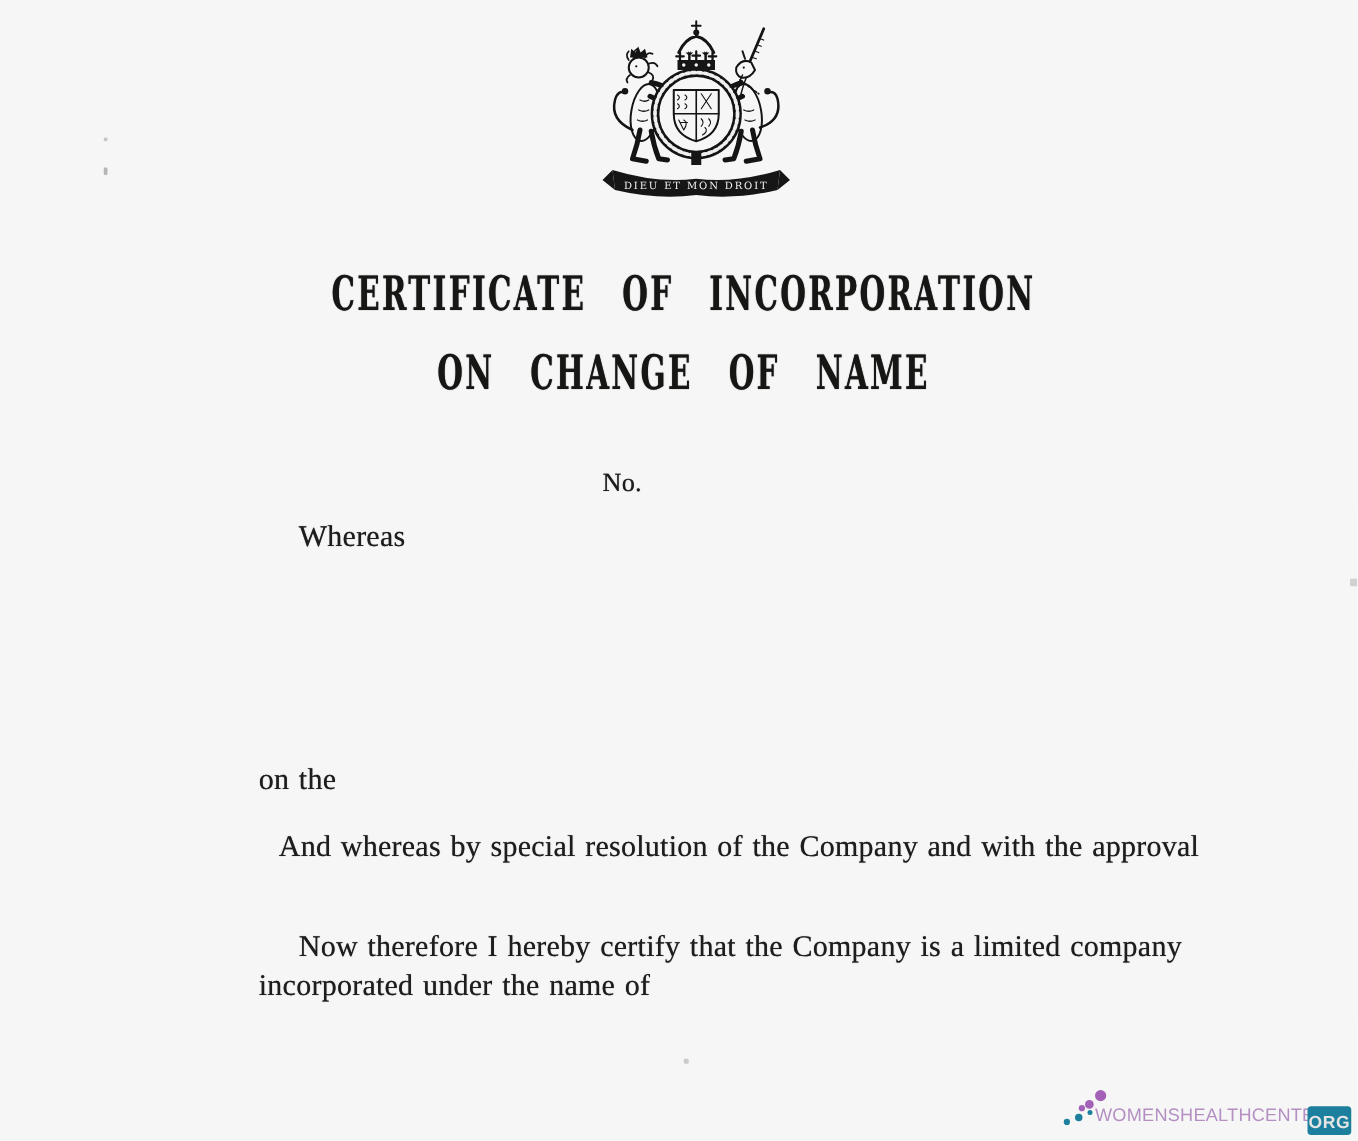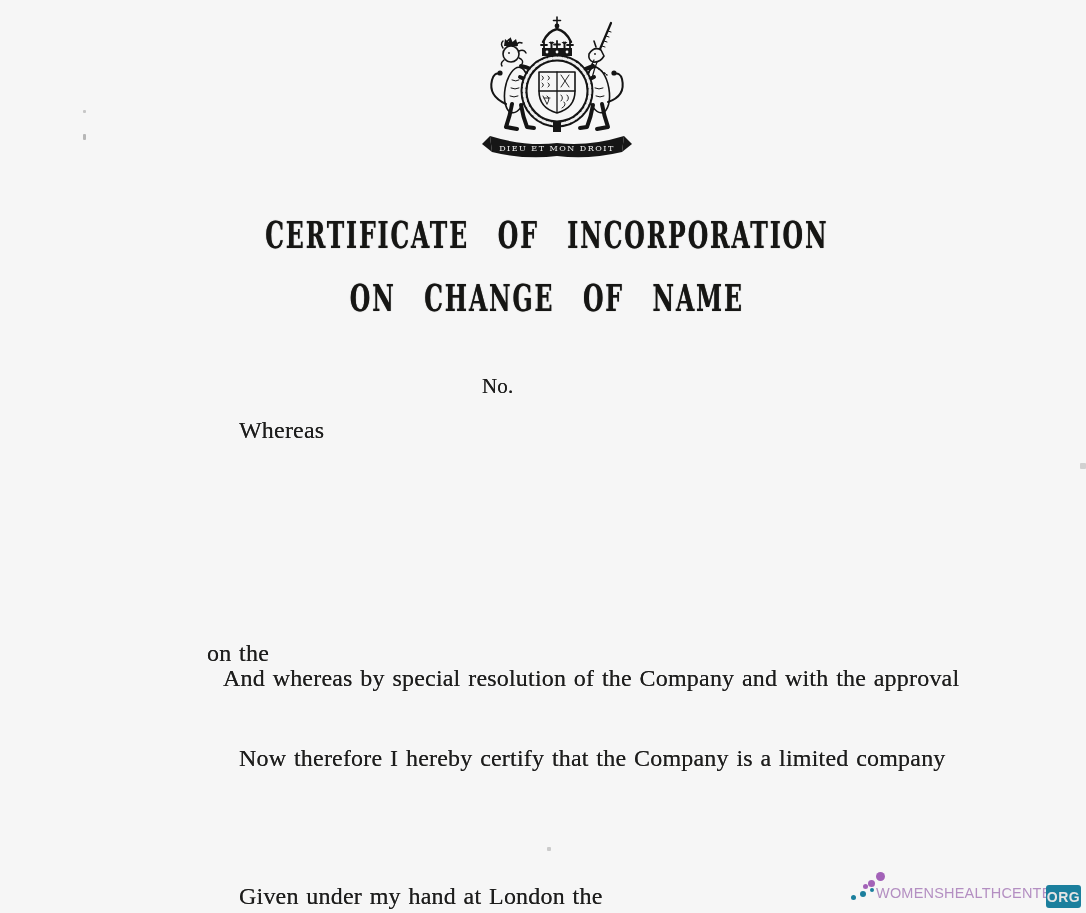--- a/index.html
+++ b/index.html
@@ -21,21 +21,21 @@
     text-shadow:0 0 1px rgba(10,10,10,.75);white-space:nowrap;}
   .title1{top:214px;}
   .title2{top:277px;}
   
   .bodyline{position:absolute;font-size:24px;line-height:24px;white-space:nowrap;
     letter-spacing:.2px;word-spacing:1.5px;color:#1d1d1c;
     text-shadow:0 0 .6px rgba(25,25,25,.8);}
   .no-label{left:482px;top:374px;font-size:21px;}
   .whereas{left:239px;top:418px;}
   .was-line{left:207px;top:538px;}
-  .on-the{left:207px;top:641px;text-align:right;}
+  .on-the{left:207px;top:612px;text-align:right;}
   .paraA1{left:223px;top:666px;}
   .paraA2{left:207px;top:699px;}
   .paraB1{left:239px;top:746px;}
   .paraB2{left:207px;top:777px;}
   .given{left:239px;top:884px;}
   
   .speck{position:absolute;background:#8d8d8d;border-radius:1px;}
   .speck.s1{left:83px;top:110px;width:3px;height:3px;opacity:.45;}
   .speck.s2{left:83px;top:134px;width:3px;height:6px;opacity:.6;}
   .speck.s3{left:547px;top:847px;width:4px;height:4px;opacity:.4;}
@@ -127,21 +127,21 @@
   </div>
 
   <div class="title-block title1">CERTIFICATE OF INCORPORATION</div>
   <div class="title-block title2">ON CHANGE OF NAME</div>
 
   <div class="bodyline no-label">No.</div>
   <div class="bodyline whereas">Whereas</div>
   <div class="bodyline on-the">on the</div>
   <div class="bodyline paraA1">And whereas by special resolution of the Company and with the approval</div>
   <div class="bodyline paraB1">Now therefore I hereby certify that the Company is a limited company</div>
-  <div class="bodyline given">Given under my hand at London the</div>
+  <div class="bodyline paraB2">incorporated under the name of</div>
 
   <div class="speck s1"></div>
   <div class="speck s2"></div>
   <div class="speck s3"></div>
   <div class="speck s4"></div>
 
   <div class="watermark">
     <div class="wm-dot" style="left:30px;top:12px;width:9px;height:9px;background:#a362b8;"></div>
     <div class="wm-dot" style="left:21.5px;top:19.5px;width:7px;height:7px;background:#a362b8;"></div>
     <div class="wm-dot" style="left:16.5px;top:23.5px;width:5px;height:5px;background:#a362b8;"></div>

